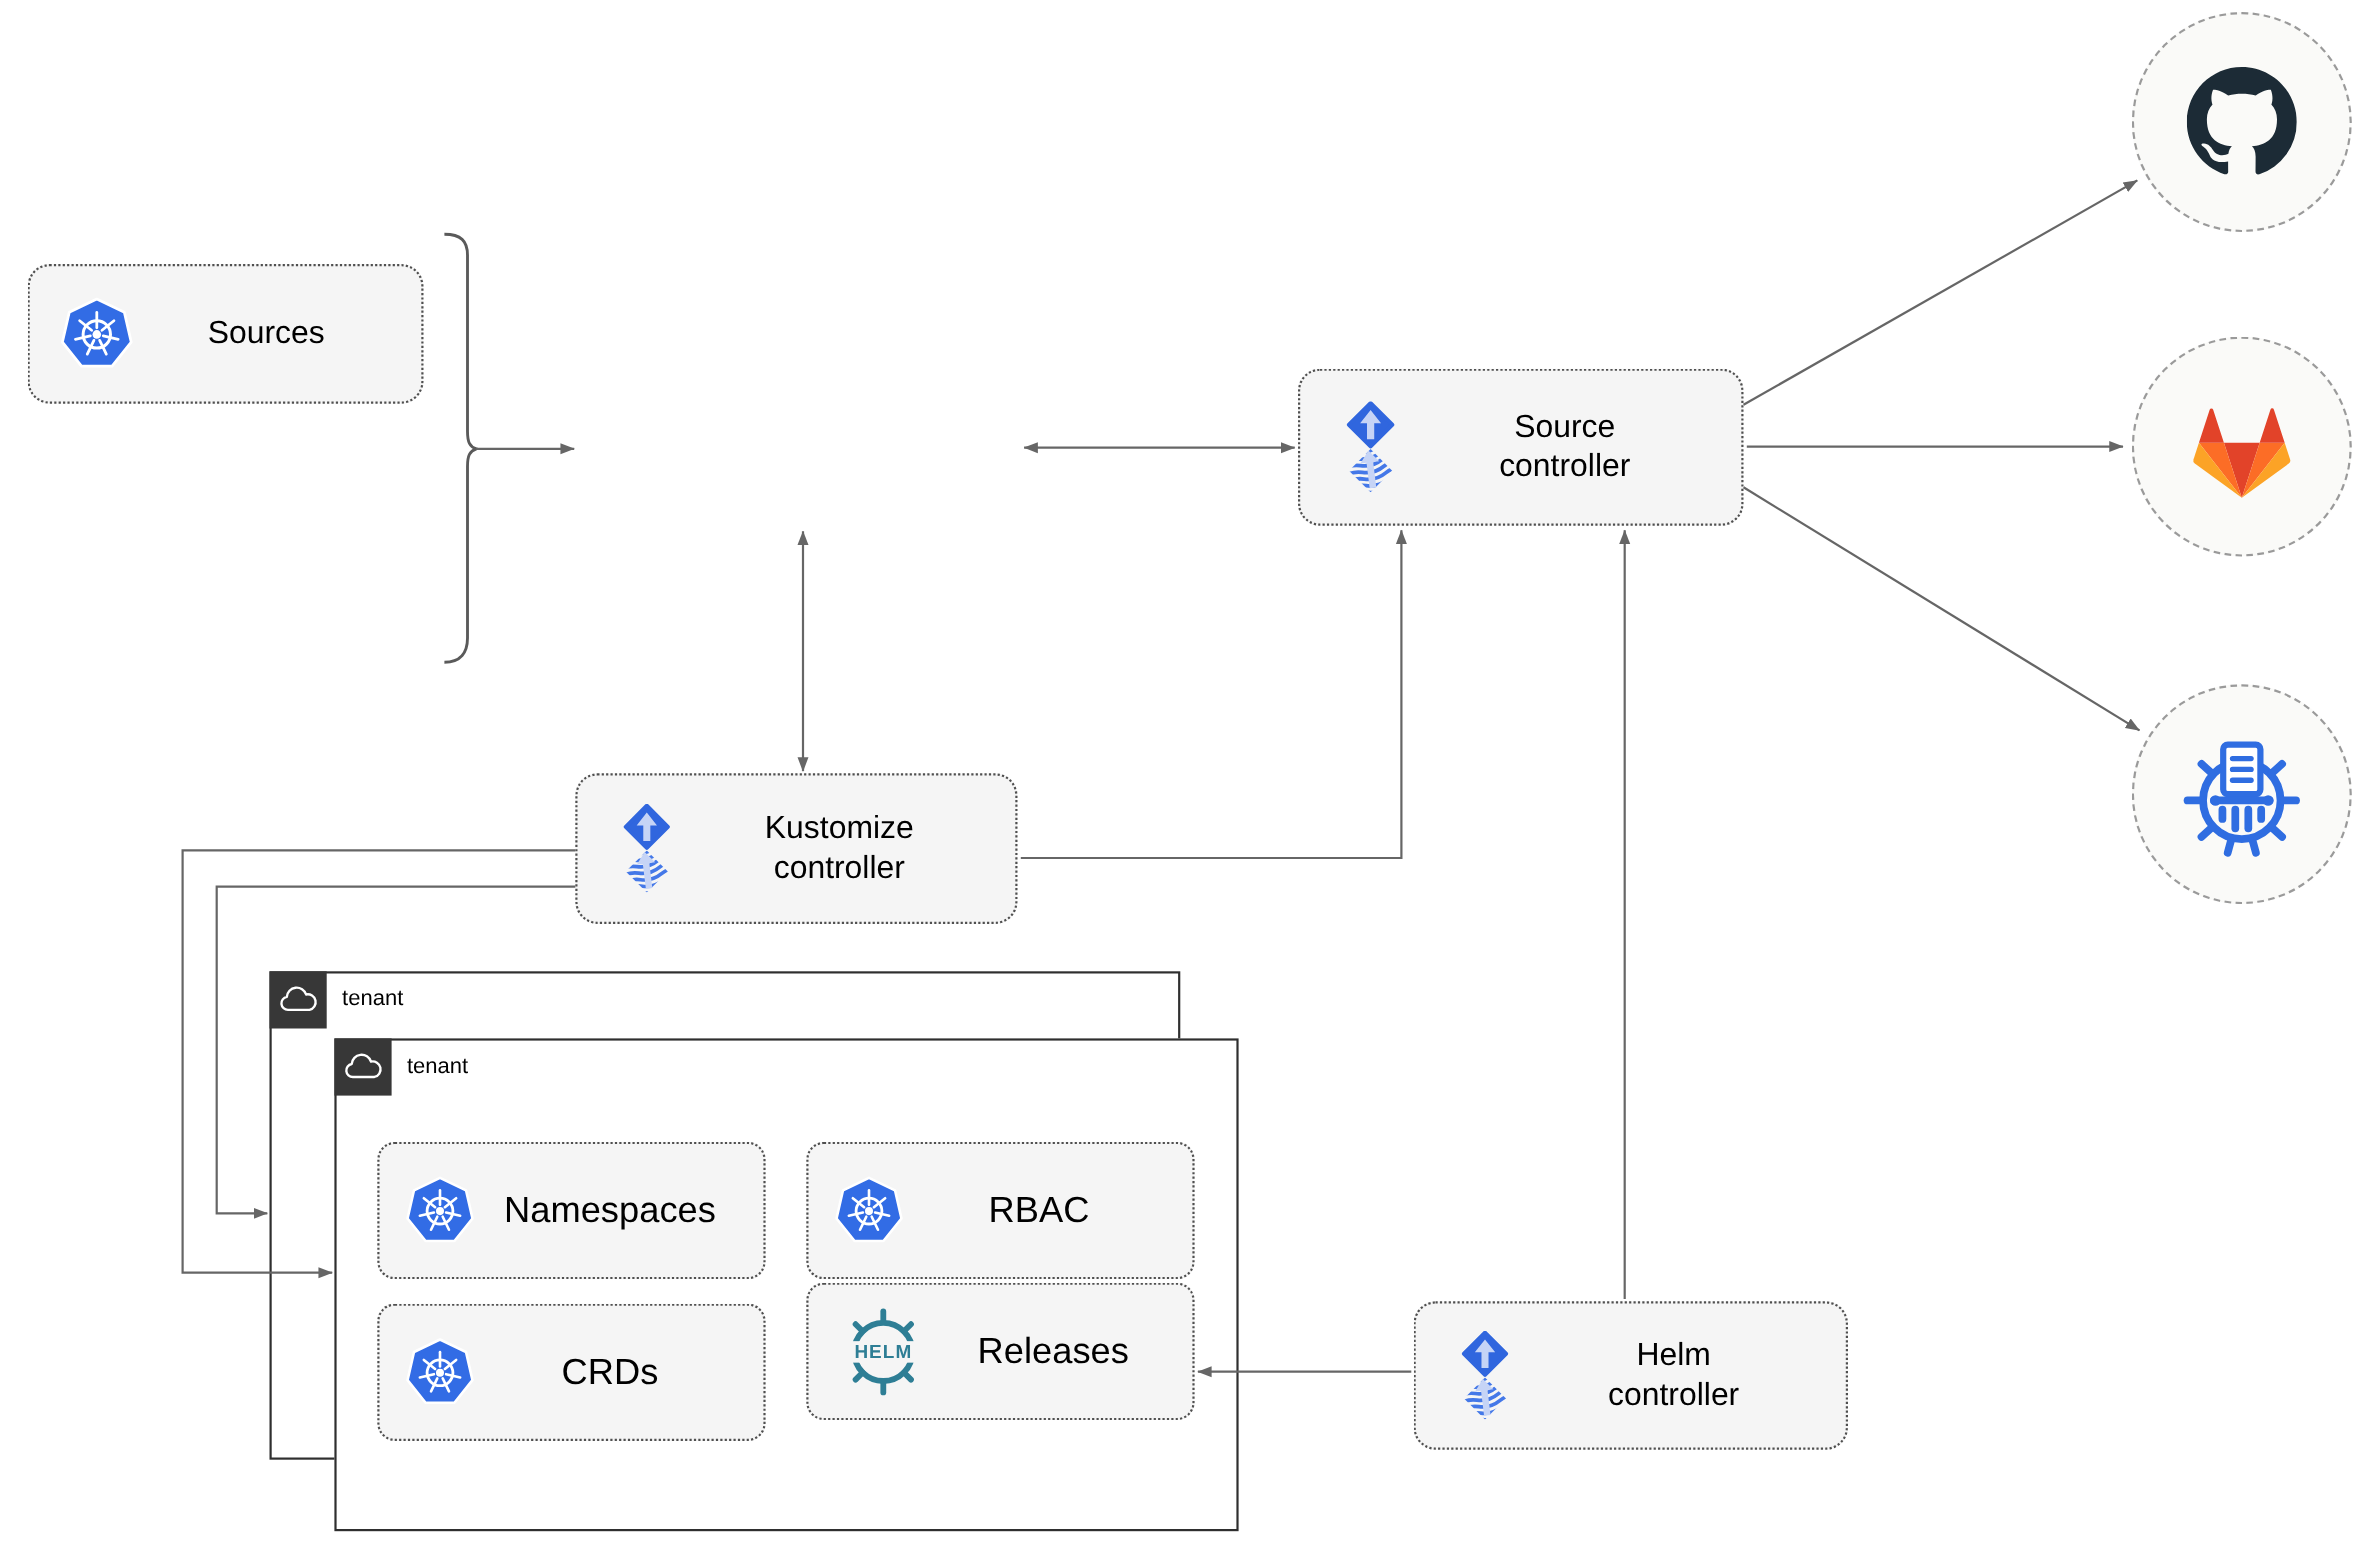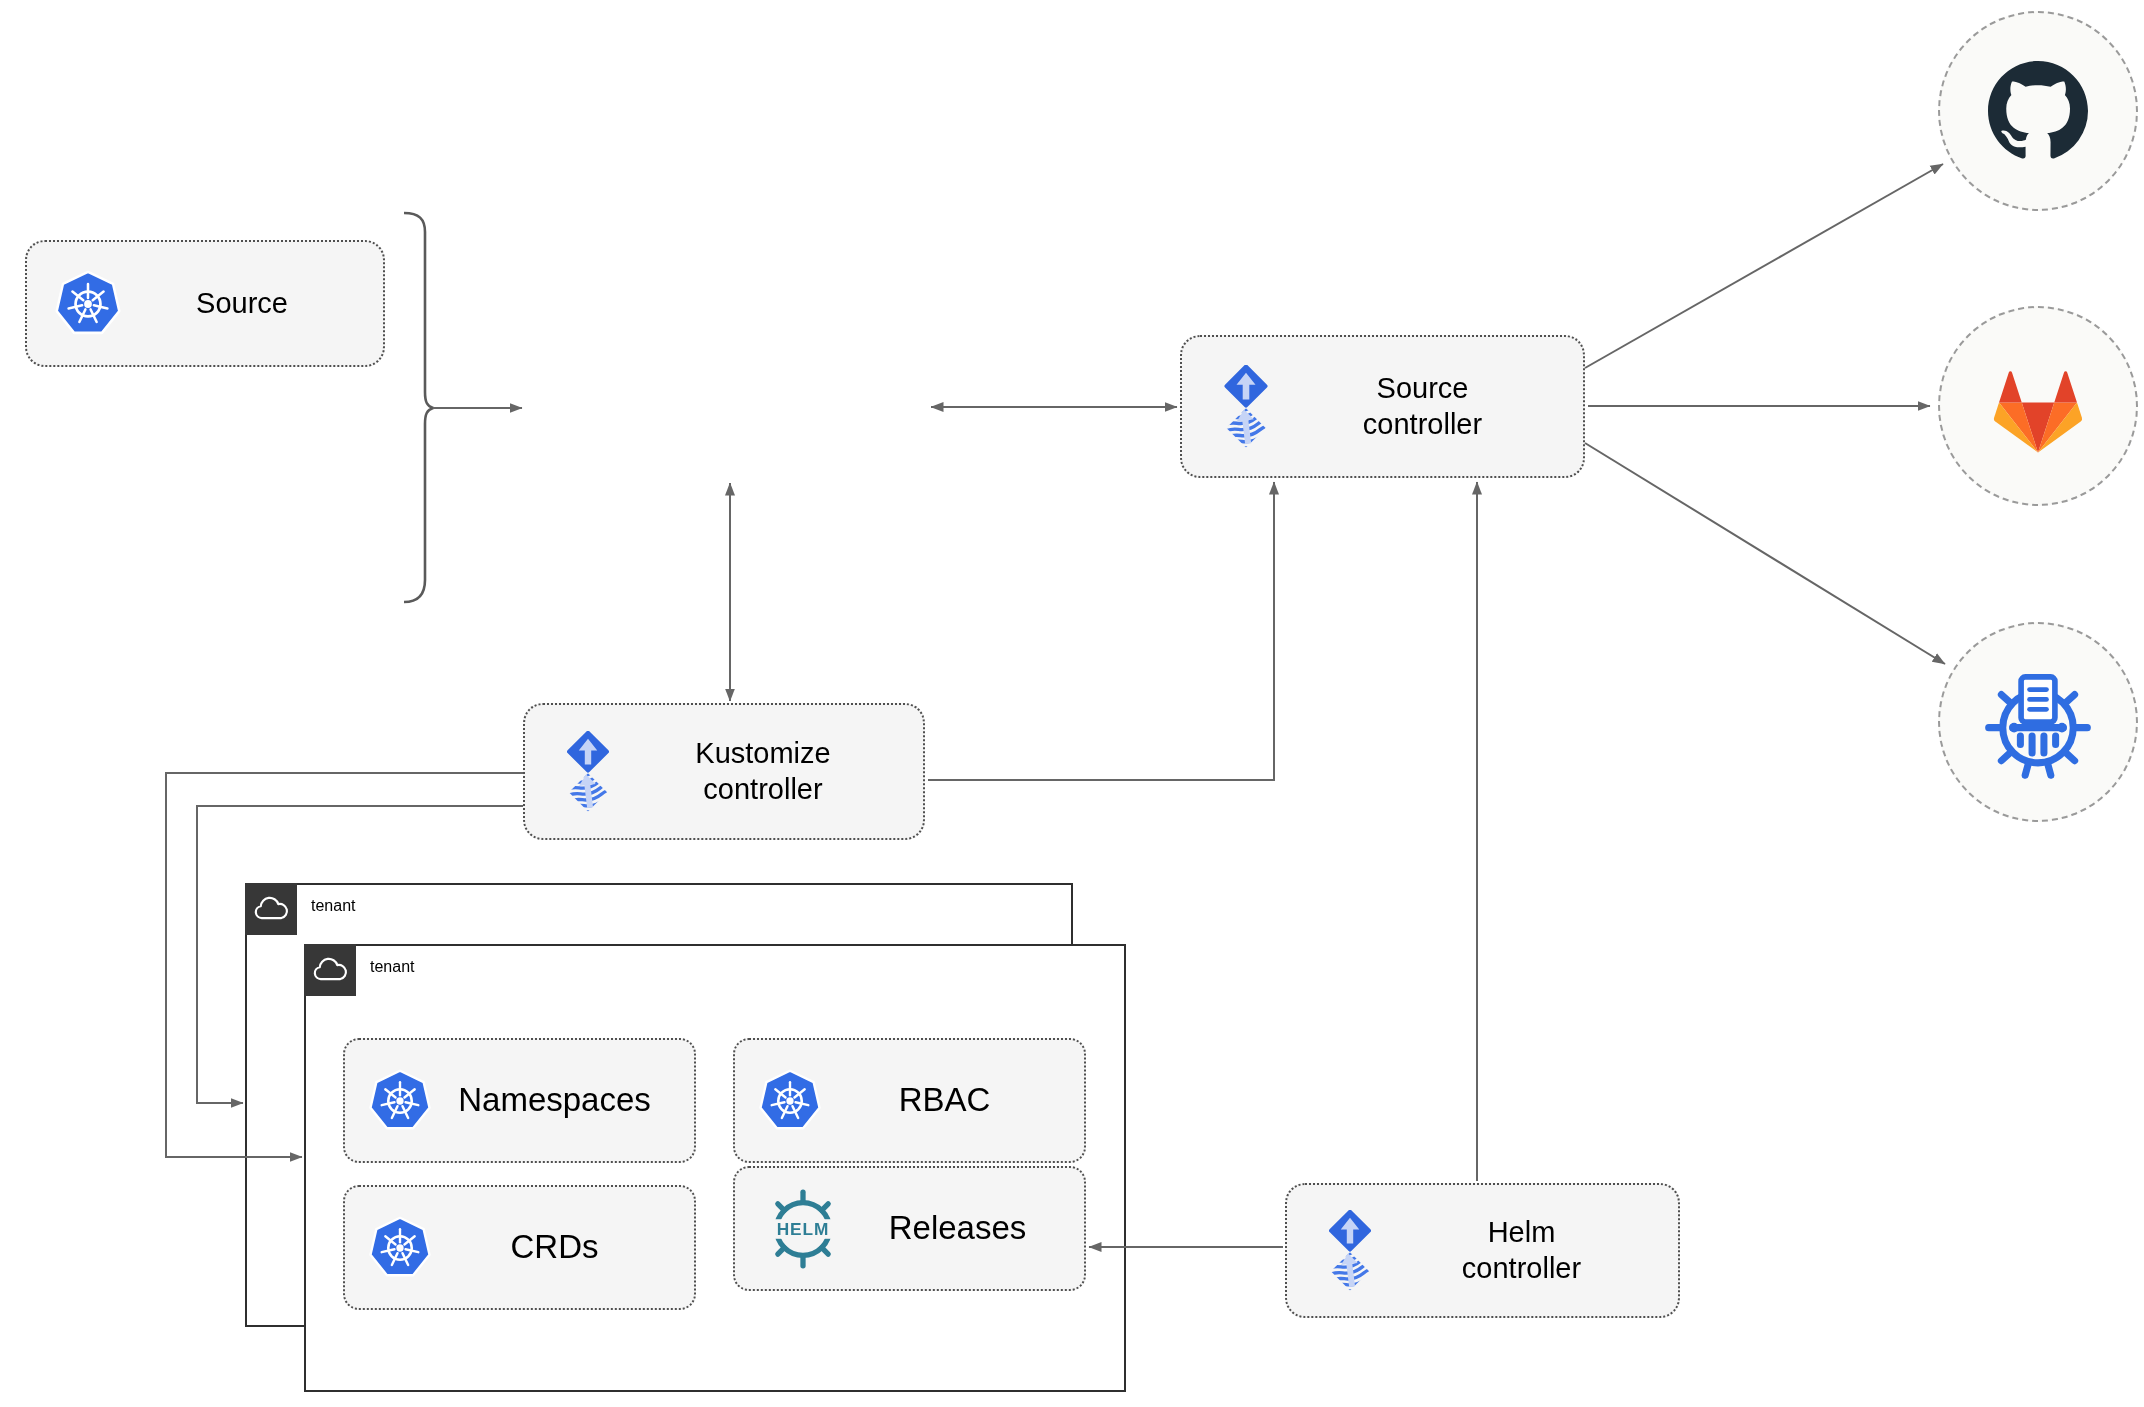--- a/index.html
+++ b/index.html
@@ -23,21 +23,21 @@
   .node-label{flex:1;display:flex;justify-content:center}
   .node-label span{font-size:29px;color:#000;text-align:center;line-height:1.24}
   .narrow .node-label span{max-width:180px}
 
   
   .tenant{position:absolute;background:#ffffff;border:2px solid var(--tenant-border,#2f2f2f)}
   .tenant-back{z-index:2}
   .tenant-front{z-index:3}
   .tenant-header{position:absolute;left:-2px;top:-2px;width:52px;height:52px;background:var(--tenant-header,#373737);
         display:flex;align-items:center;justify-content:center}
-  .tenant-label{position:absolute;left:64px;top:12px;font-size:16px;color:#000}
+  .tenant-label{position:absolute;left:64px;top:12px;font-size:20px;color:#000}
 
   
   .item{position:absolute;background:var(--box-fill,#F5F5F5);border:2px dotted #4f4f4f;border-radius:16px;
         display:flex;align-items:center;padding:0 18px 0 22px;z-index:5}
   .item .node-label span{font-size:33px}
 
   
   .remote{position:absolute;width:200px;height:200px;border:2px dashed #9a9a9a;border-radius:50%;
         background:var(--circle-fill,#FAFAF8);display:flex;align-items:center;justify-content:center;z-index:4}
 
@@ -113,21 +113,21 @@
     <path d="M1585,368 L1943,164" marker-end="url(#mE)"></path>
     <path d="M1588,406 L1930,406" marker-end="url(#mE)"></path>
     <path d="M1585,443 L1945,664" marker-end="url(#mE)"></path>
   </svg>
 
   <div class="node" style="left:25px;top:240px;width:360px;height:127px">
     <svg class="icon" viewBox="-36 -36 72 72" width="70" height="70">
         <use href="#sym-k8s"></use>
       </svg>
     <div class="node-label">
-        <span>Source</span>
+        <span>Sources</span>
       </div>
   </div>
 
 
 
   <div class="node narrow" style="left:1180px;top:335px;width:405px;height:143px">
     <svg class="icon" viewBox="0 0 60 66" width="76" height="84">
         <use href="#sym-flux"></use>
       </svg>
     <div class="node-label">

